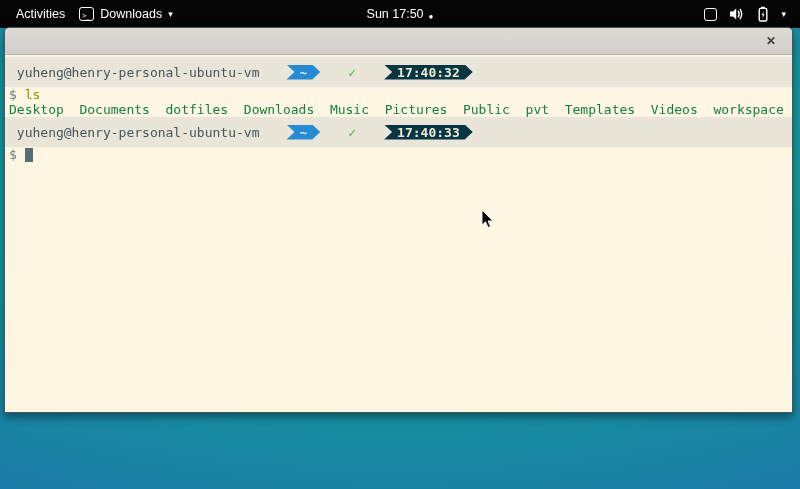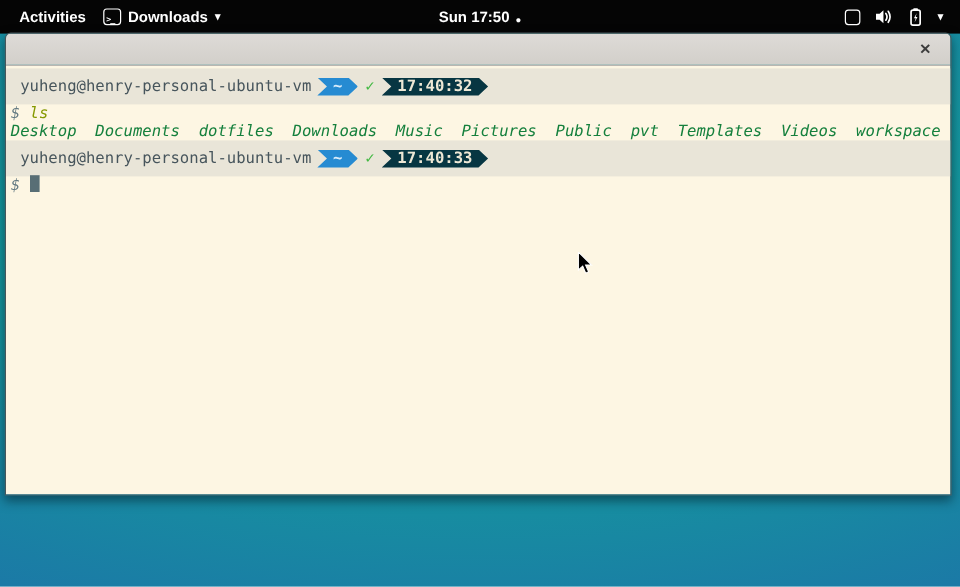--- a/index.html
+++ b/index.html
@@ -8,21 +8,21 @@
 
   .screen {
     position:relative; width:800px; height:489px; overflow:hidden;
     background: radial-gradient(ellipse 130% 95% at 50% 38%, #17a89b 0%, #149a9d 35%, #1b7aa6 75%, #1a62a8 100%);
   }
 
   
   .topbar {
     position:absolute; top:0; left:0; width:100%; height:28px;
     background:#050505; color:#fff; display:flex; align-items:center;
-    font-size:12.5px; font-weight:bold;
+    font-size:12.5px; font-weight:normal;
   }
   .tb-left { display:flex; align-items:center; gap:10px; padding-left:12px; }
   .activities { padding:2px 4px; cursor:default; }
   .appmenu { display:flex; align-items:center; gap:6px; }
   .term-glyph {
     width:15px; height:14px; border:1.6px solid #fff; border-radius:3px;
     display:flex; align-items:flex-end; justify-content:flex-start;
     font-family:"DejaVu Sans Mono", monospace; font-size:7px; line-height:6px;
     padding:1px 0 1px 2px; letter-spacing:-1px;
   }
@@ -56,22 +56,22 @@
     font-size:12px; color:#3d3d3d; font-weight:bold; line-height:1;
     padding:2px 3px; cursor:default;
   }
 
   .term {
     flex:1; background:#fdf6e3; padding-top:2px;
     font-family:"DejaVu Sans Mono", "Liberation Mono", monospace;
     font-size:13px; color:#586e75; cursor:text;
   }
   .line { height:15px; line-height:15px; white-space:pre; padding-left:4px; display:flex; align-items:center; }
-  .line.textline { display:block;font-style:italic; }
-  .prompt-line { background:#e9e5d8; height:30px; }
+  .line.textline { display:block; }
+  .prompt-line { background:#e9e5d8; height:30px;gap:22px; }
   .userhost { color:#47555c; }
   .pl-seg {
     display:inline-block; height:15px; line-height:15px;
     padding:0 13px; margin-left:5px; font-weight:bold;
     clip-path:polygon(0 0, calc(100% - 8px) 0, 100% 50%, calc(100% - 8px) 100%, 0 100%, 8px 50%);
   }
   .pl-cwd { background:#268bd2; color:#d8ecfb; }
   .pl-time { background:#073642; color:#eee8d5; font-weight:bold; }
   .check { color:#43b943; font-weight:bold; margin-left:6px; padding-right:1px; }
   .dollar { color:#657b83; }

